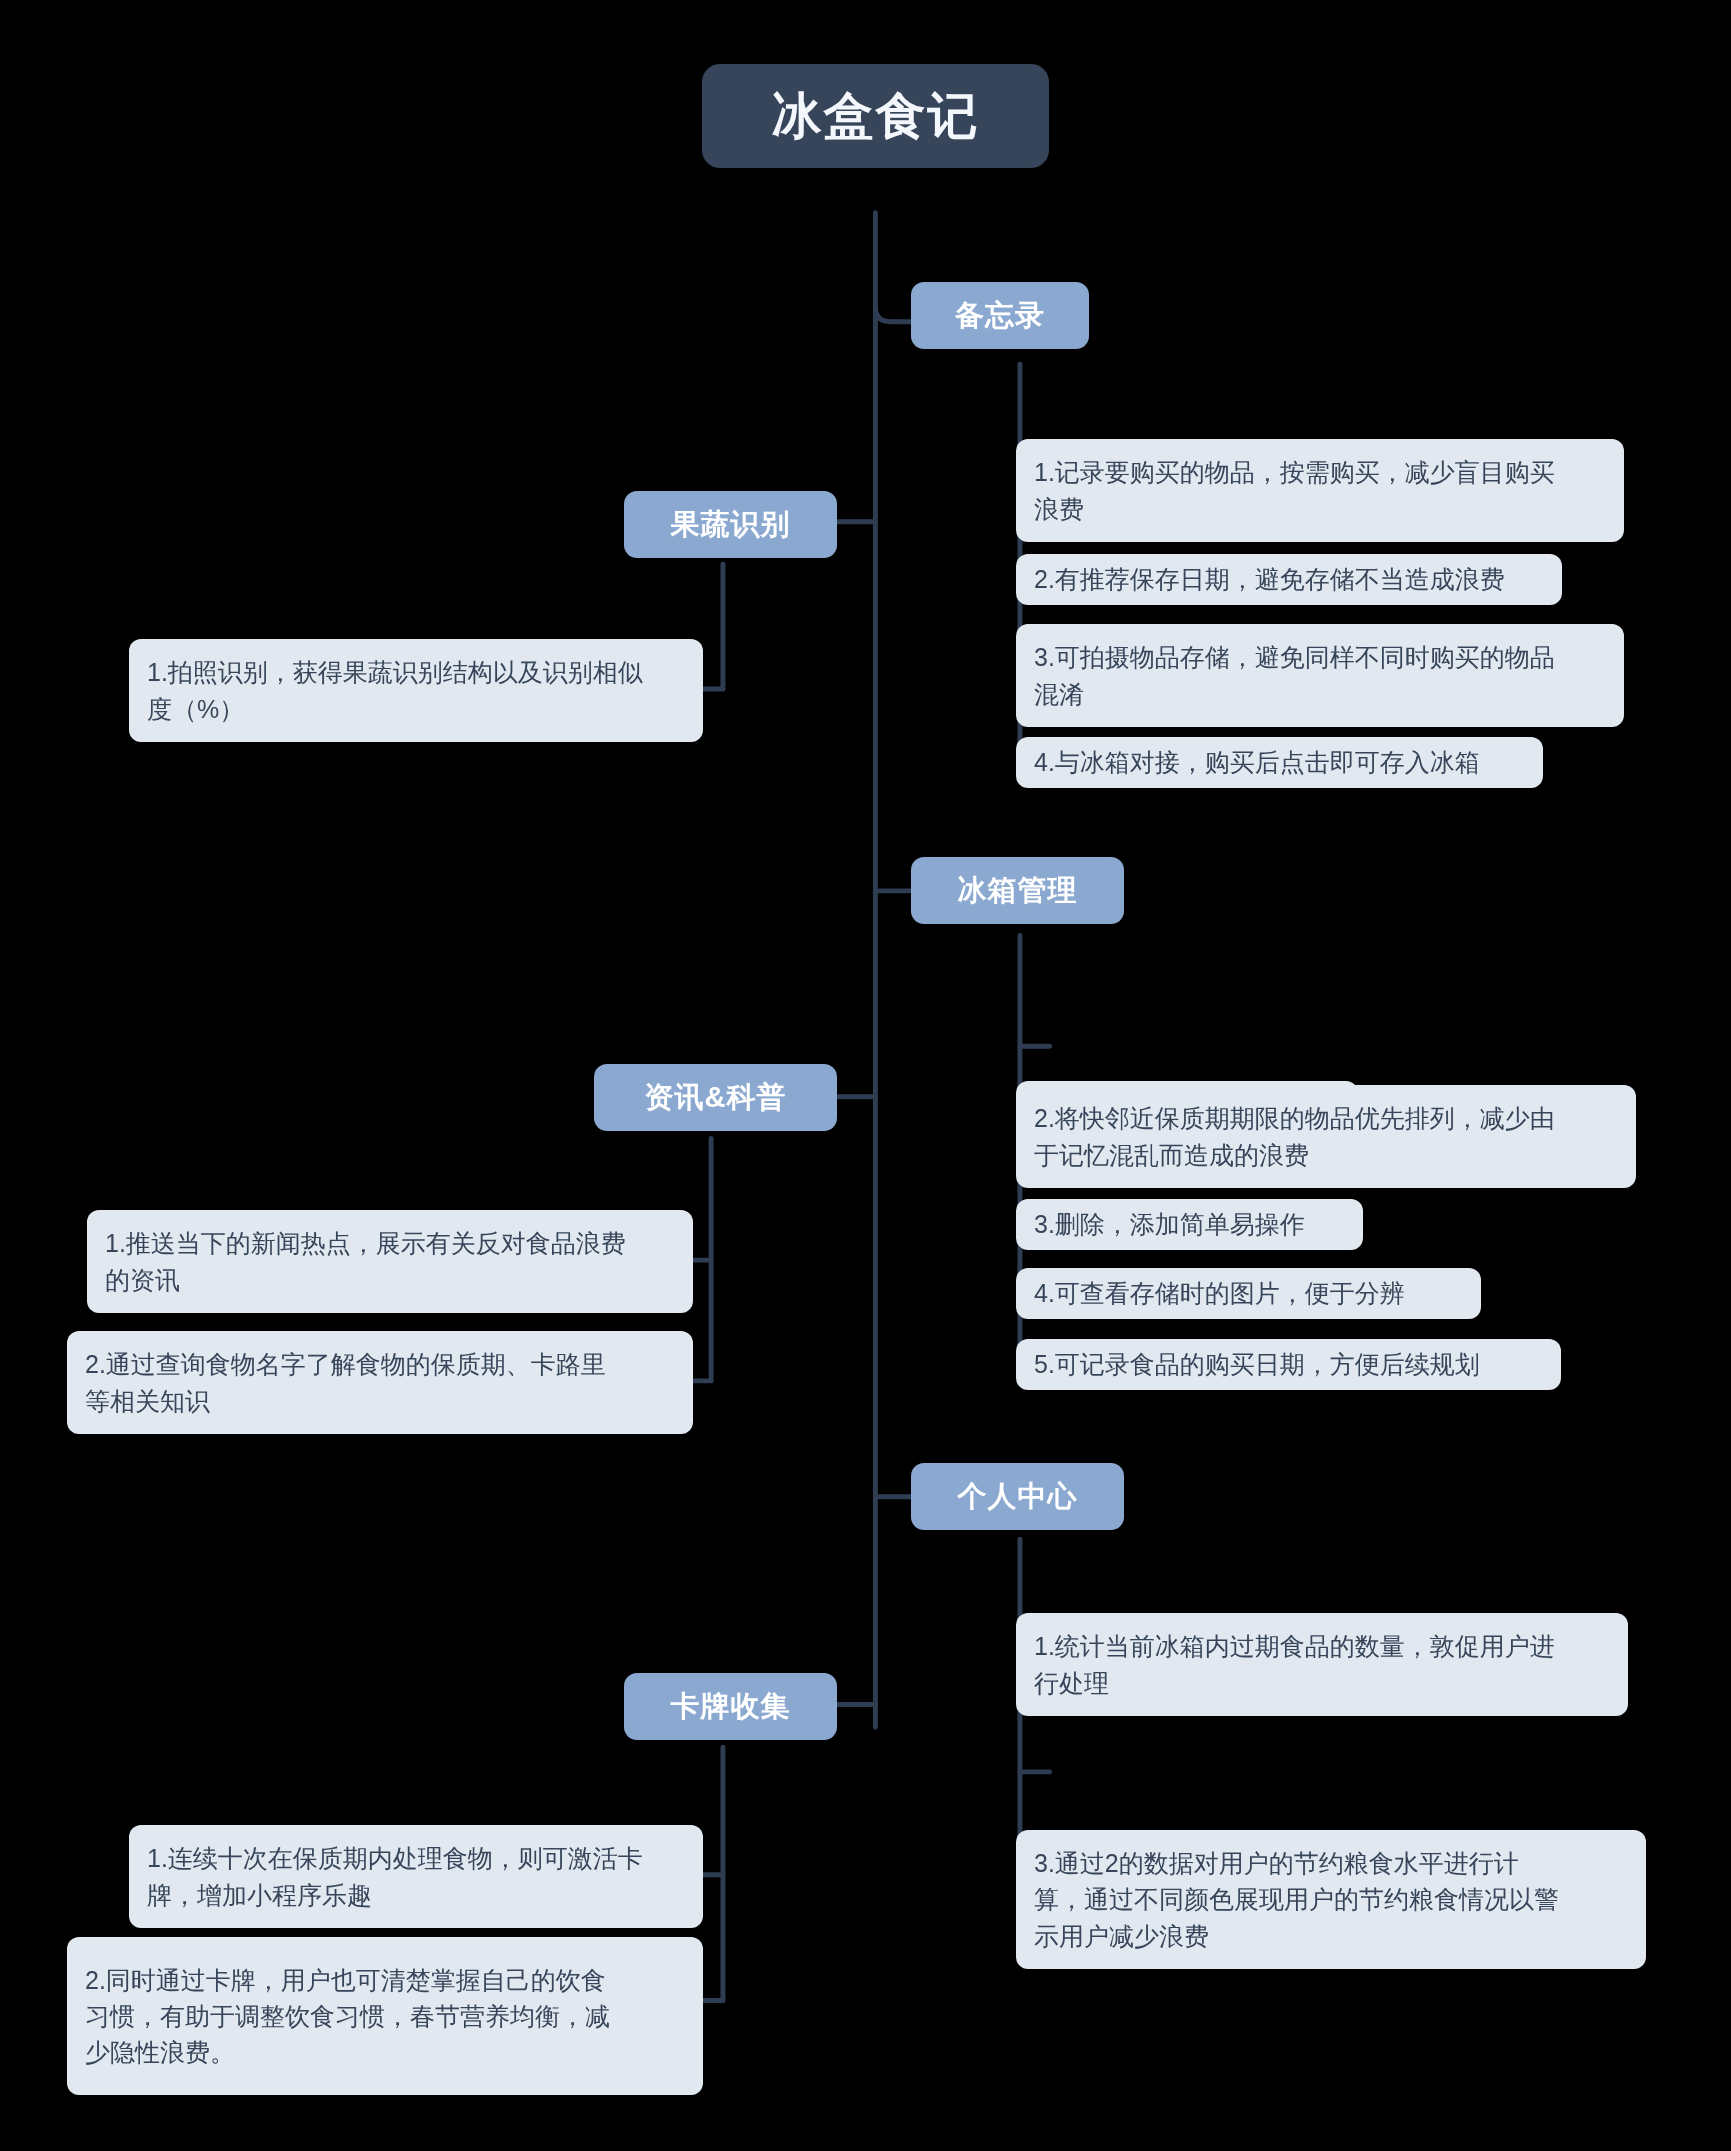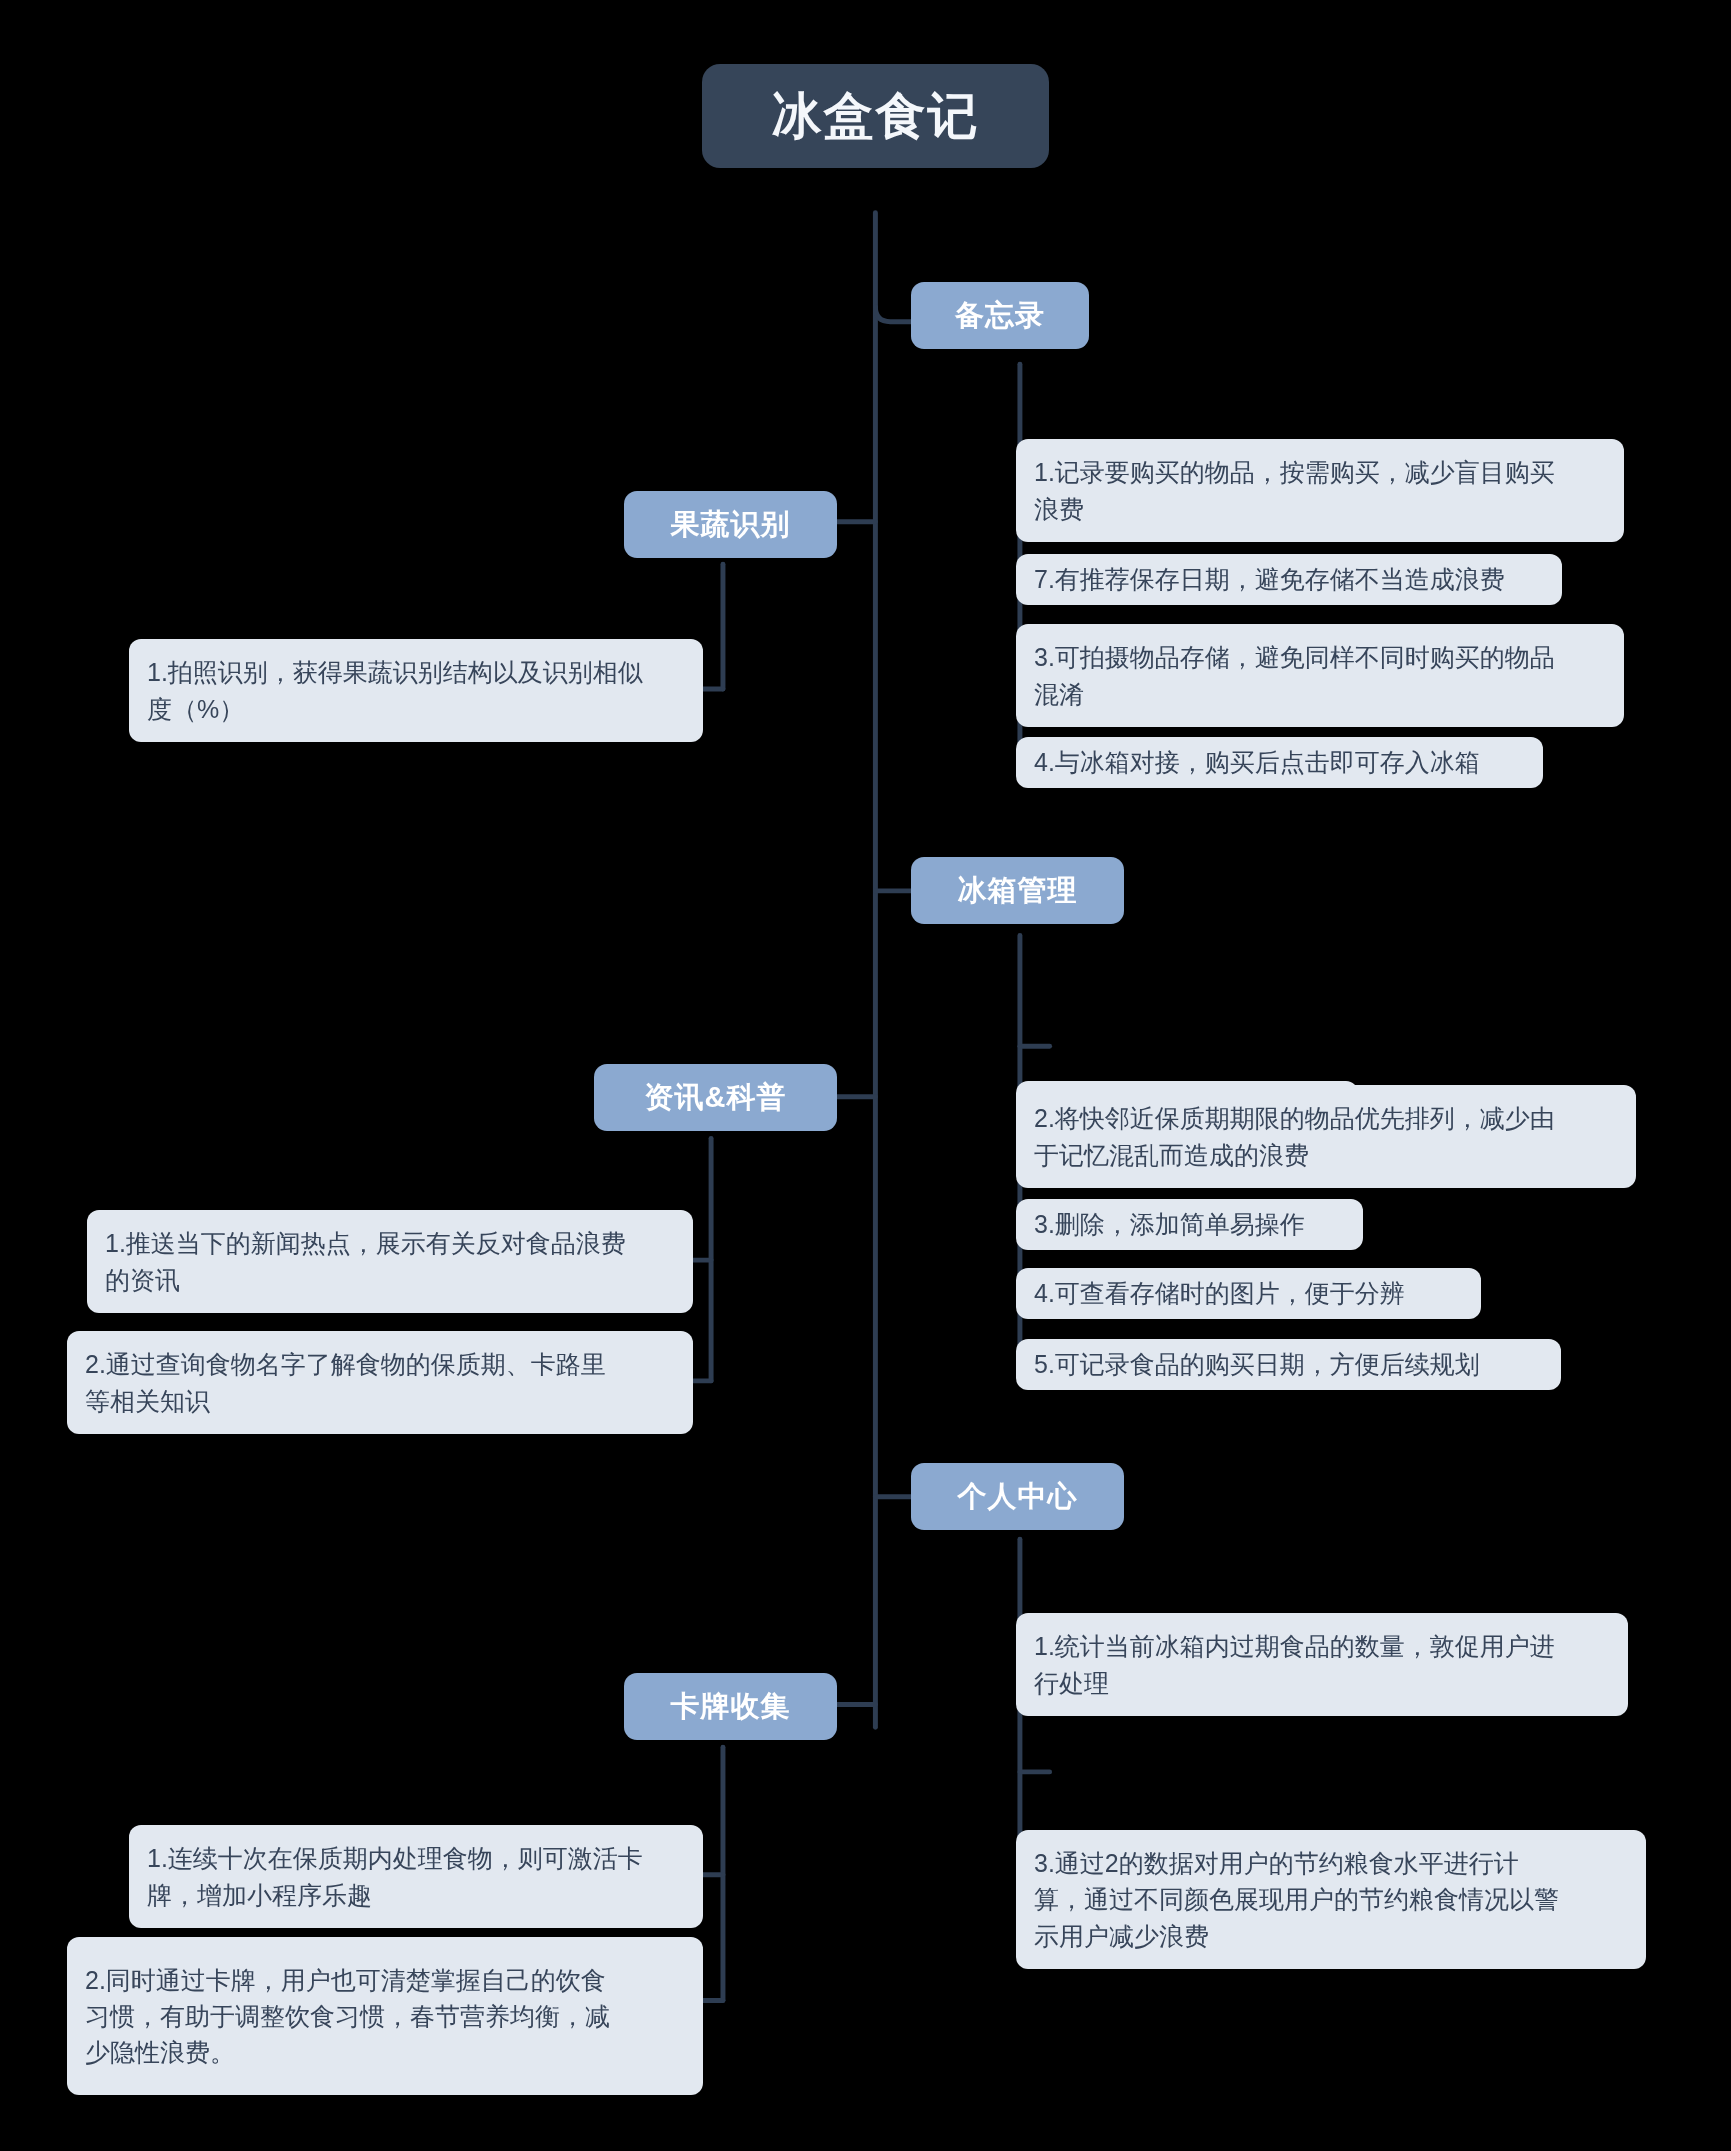--- a/index.html
+++ b/index.html
@@ -140,21 +140,21 @@
   </div>
 
   <div class="node branch" style="left:911px; top:282px; width:178px; height:67px;">
     <span class="label">备忘录</span>
   </div>
   <div class="node leaf" style="left:1016px; top:439px; width:608px; height:103px;">
     <span class="label">1.记录要购买的物品，按需购买，减少盲目购买
 浪费</span>
   </div>
   <div class="node leaf" style="left:1016px; top:554px; width:546px; height:51px;">
-    <span class="label">7.有推荐保存日期，避免存储不当造成浪费</span>
+    <span class="label">2.有推荐保存日期，避免存储不当造成浪费</span>
   </div>
   <div class="node leaf" style="left:1016px; top:624px; width:608px; height:103px;">
     <span class="label">3.可拍摄物品存储，避免同样不同时购买的物品
 混淆</span>
   </div>
   <div class="node leaf" style="left:1016px; top:737px; width:527px; height:51px;">
     <span class="label">4.与冰箱对接，购买后点击即可存入冰箱</span>
   </div>
 
   <div class="node branch" style="left:624px; top:491px; width:213px; height:67px;">

